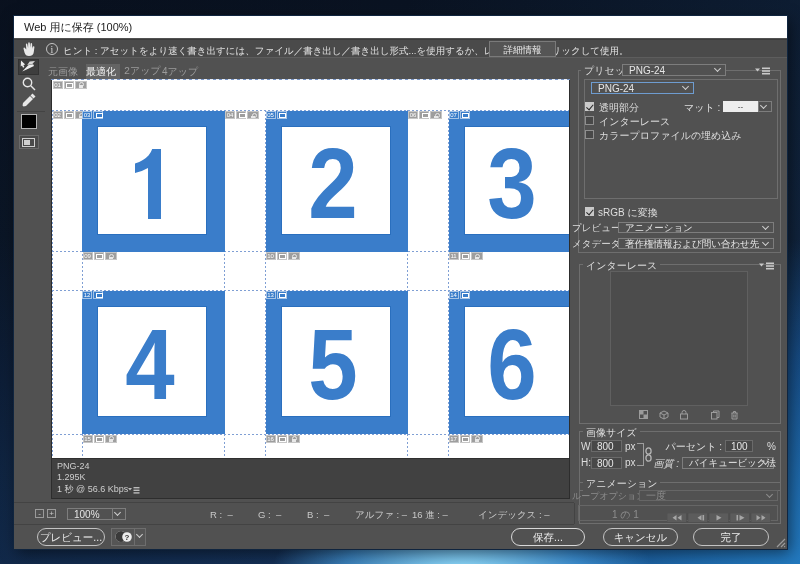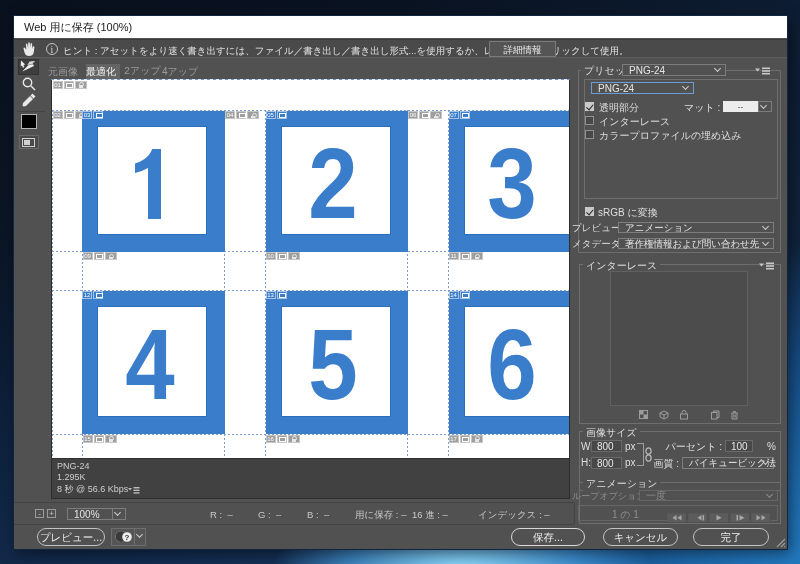--- a/index.html
+++ b/index.html
@@ -200,21 +200,21 @@
         <div class="c cnum">13</div>
         <div class="c cic"></div>
       </div>
   <div class="slab blue" style="left:396.5px;top:211px;">
         <div class="c cnum">14</div>
         <div class="c cic"></div>
       </div>
   <div id="caninfo">
     <div style="position:absolute;left:5px;top:2px;">PNG-24</div>
     <div style="position:absolute;left:5px;top:13px;">1.295K</div>
-    <div style="position:absolute;left:5px;top:24px;">8 秒 @ 56.6 Kbps</div>
+    <div style="position:absolute;left:5px;top:24px;">1 秒 @ 56.6 Kbps</div>
     <svg class="abs" style="left:76px;top:28px;" width="12" height="7" viewBox="0 0 12 7">
           <path d="M0 1 L4 1 L2 3.5 Z" fill="#bbb"></path>
           <rect x="5.5" y="0" width="6" height="1.4" fill="#bbb"></rect>
           <rect x="5.5" y="2.6" width="6" height="1.4" fill="#bbb"></rect>
           <rect x="5.5" y="5.2" width="6" height="1.4" fill="#bbb"></rect>
         </svg>
   </div>
 </div>
 
 <div class="gbox" style="left:564px;top:54px;width:203px;height:183px;"></div>
@@ -291,21 +291,21 @@
 <div style="position:absolute;left:623px;top:427px;width:7px;height:23px;border:1px solid #9e9e9e;border-left:none;"></div>
 <svg class="abs" style="left:630px;top:431px;" width="9" height="15" viewBox="0 0 9 15">
       <g fill="none" stroke="#b5b5b5" stroke-width="1.3">
         <ellipse cx="4.5" cy="4" rx="2.6" ry="3.2"></ellipse>
         <ellipse cx="4.5" cy="11" rx="2.6" ry="3.2"></ellipse>
       </g>
     </svg>
 <div class="rp-label" style="left:640px;top:424px;width:68px;text-align:right;">パーセント :</div>
 <div class="inp" style="left:711px;top:424px;width:28px;height:12px;">100</div>
 <div class="rp-label" style="left:753px;top:424.5px;">%</div>
-<div class="rp-label" style="left:615px;top:440.5px;width:50px;text-align:right;">画質 :</div>
+<div class="rp-label" style="left:615px;top:440.5px;width:50px;text-align:right;font-style:italic;">画質 :</div>
 <div class="dd" style="left:668px;top:441px;width:92px;height:12px;">
       <span class="t" style="font-size:9.5px;">バイキュービック法</span>
       <span class="chev"></span>
     </div>
 <div class="gbox" style="left:565px;top:466px;width:202px;height:42px;"></div>
 <div class="glab" style="left:569px;top:461px;">アニメーション</div>
 <div class="rp-label gtext" style="left:558px;top:474px;width:63px;text-align:right;font-size:9px;">ループオプション :</div>
 <div class="dd" style="left:625px;top:474px;width:139px;height:11px;border-color:#666;">
       <span class="t gtext">一度</span>
       <span class="chev" style="border-color:#8e8e8e;"></span>
@@ -341,21 +341,21 @@
 <div style="position:absolute;left:33px;top:493px;width:9px;height:9px;border:1px solid #9a9a9a;color:#c9c9c9;font-size:8px;line-height:8px;text-align:center;">+</div>
 <div class="dd" style="left:53px;top:491.5px;width:46px;height:12px;">
       <span class="t">100%</span>
     </div>
 <div class="dd" style="left:98px;top:491.5px;width:14px;height:12px;">
       <span class="chev"></span>
     </div>
 <div class="st" style="left:196px;top:493px;">R :&nbsp; –</div>
 <div class="st" style="left:244px;top:493px;">G :&nbsp; –</div>
 <div class="st" style="left:293px;top:493px;">B :&nbsp; –</div>
-<div class="st" style="left:341px;top:493px;">用に保存 : –</div>
+<div class="st" style="left:341px;top:493px;">アルファ : –</div>
 <div class="st" style="left:398px;top:493px;">16 進 : –</div>
 <div class="st" style="left:464px;top:493px;">インデックス : –</div>
 
 <div class="pill" style="left:23px;width:68px;">プレビュー...</div>
 <div style="position:absolute;left:97px;top:511.5px;width:24px;height:18px;border:1px solid #6e6e6e;background:#555;"></div>
 <div style="position:absolute;left:121px;top:511.5px;width:11px;height:18px;border:1px solid #6e6e6e;border-left:none;background:#555;"></div>
 <svg class="abs" style="left:101px;top:514px;" width="18" height="13" viewBox="0 0 18 13">
   <circle cx="6" cy="6.5" r="5.5" fill="#e9e9e9"></circle>
   <path d="M6 1 a5.5 5.5 0 0 0 0 11 a5.5 5.5 0 0 0 0 -11 M2 3 Q6 6 4 10 Q8 8 10 11 Q11 5 7 4 Q4 3 2 3" fill="#3a3a3a"></path>
   <circle cx="12" cy="7" r="4.8" fill="#ededed"></circle>

